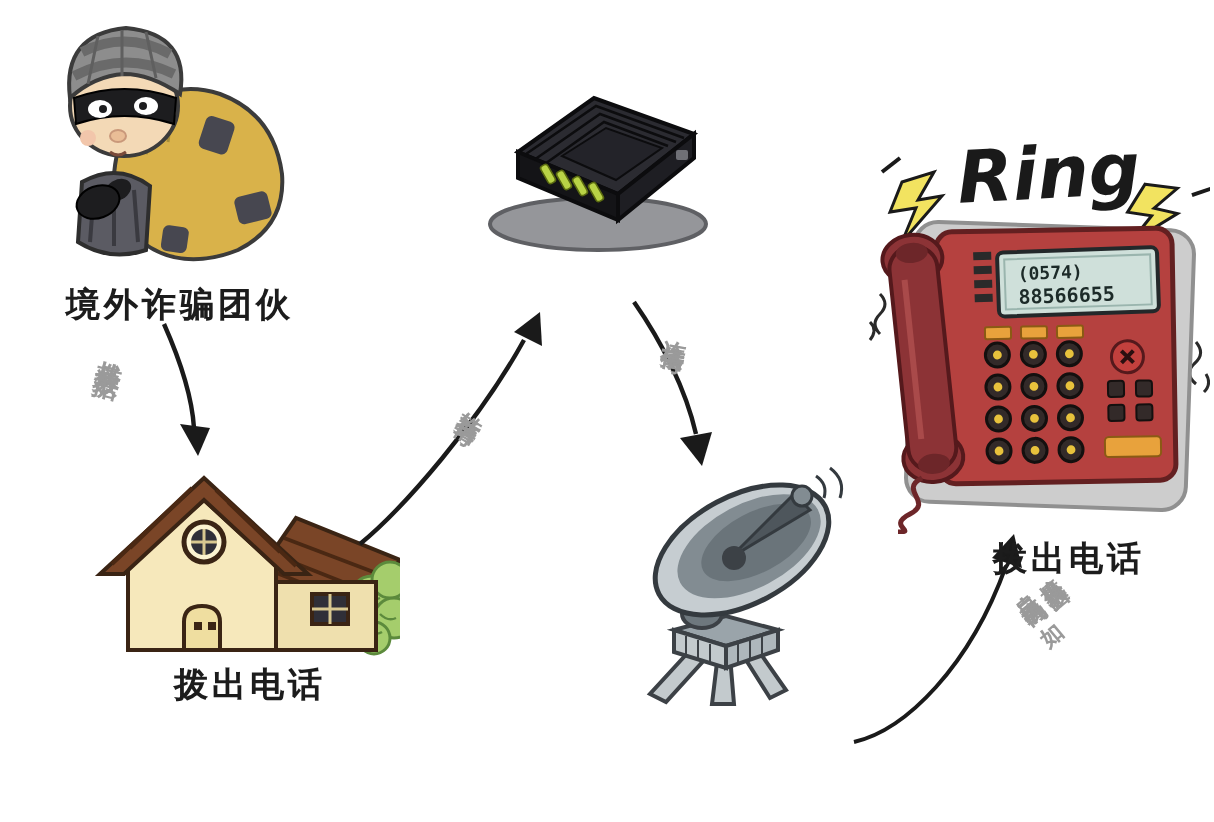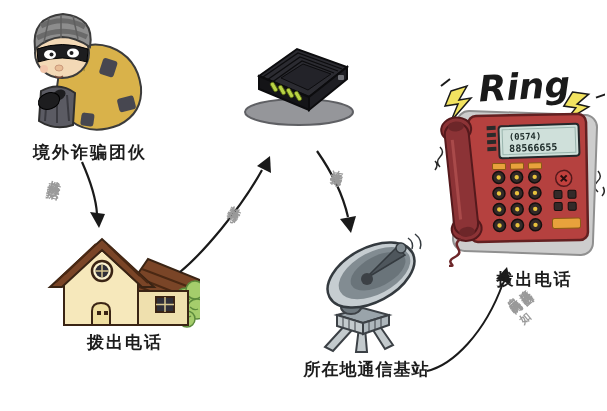--- a/index.html
+++ b/index.html
@@ -130,21 +130,20 @@
     <g transform="rotate(-28 76 44)">
       <ellipse cx="76" cy="44" rx="47" ry="27" fill="#c6cdd1" stroke="#343a3f" stroke-width="2.5"></ellipse>
       <ellipse cx="80" cy="44" rx="39" ry="21" fill="#828c92"></ellipse>
       <ellipse cx="84" cy="44" rx="30" ry="15" fill="#6a747a"></ellipse>
     </g>
     <path d="M70,48 L102,16 L110,24 Z" fill="#4e565c" stroke="#343a3f" stroke-width="1.5"></path>
     <circle cx="72" cy="48" r="6" fill="#3c4146"></circle>
     <circle cx="106" cy="17" r="5" fill="#828c92" stroke="#343a3f" stroke-width="1.5"></circle>
     <path d="M113,7 q6,4 4,11 M120,3 q8,6 5,15" stroke="#343a3f" stroke-width="1.5" fill="none"></path>
   </svg>
-  <div class="node-label sm" style="left:293px;top:358px;width:147px;font-size:17px;letter-spacing:1px;">所在地通信基站</div>
 
   <svg class="abs" style="left:423px;top:255px;" width="100" height="125" viewBox="0 0 100 125">
     <path d="M4,116 C30,110 62,78 80,28" stroke="#1a1a1a" stroke-width="2" fill="none"></path>
     <polygon points="84,12 88,29 73,24" fill="#1a1a1a"></polygon>
   </svg>
   <div class="edge-label-multi" style="left:502px;top:287px;transform:rotate(-40deg);">
     <div>境外人员拨出：</div>
     <div>显示境内号码，如</div>
   </div>
 

